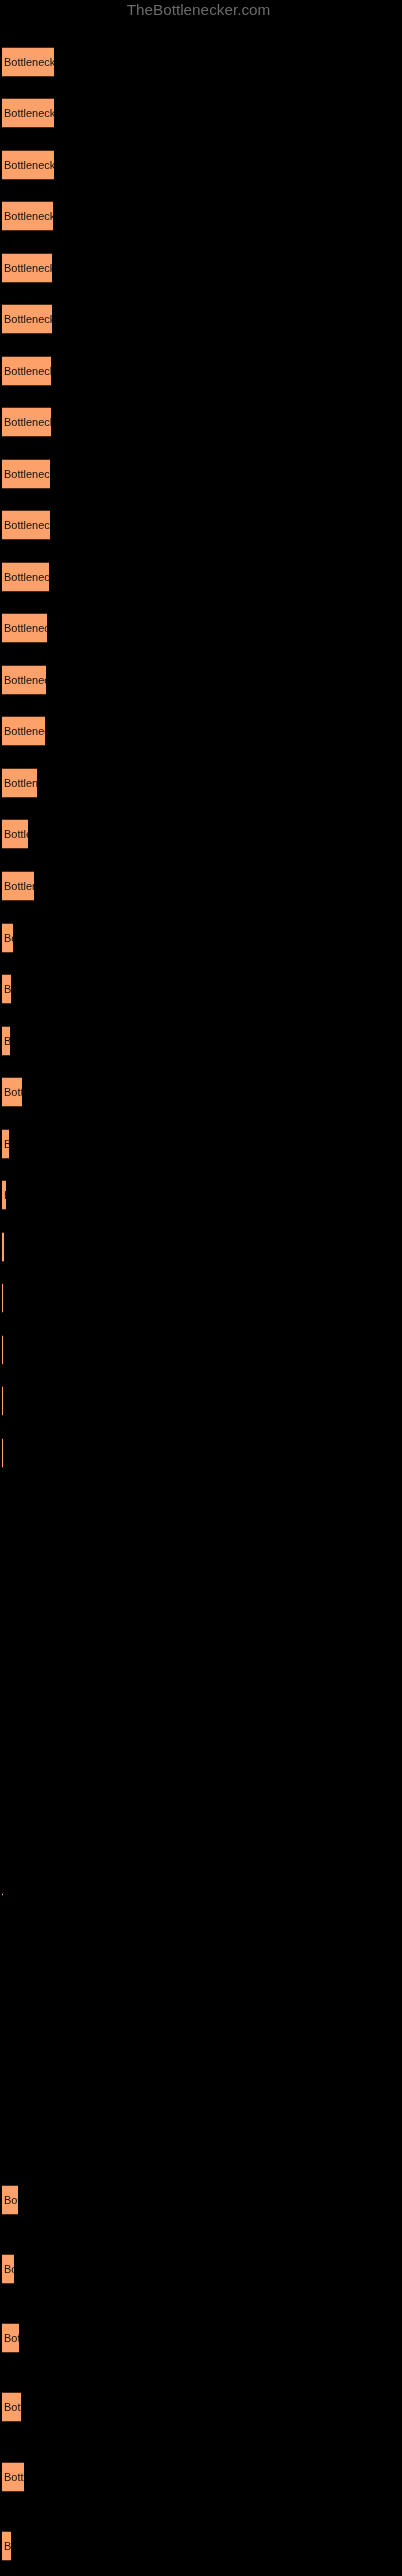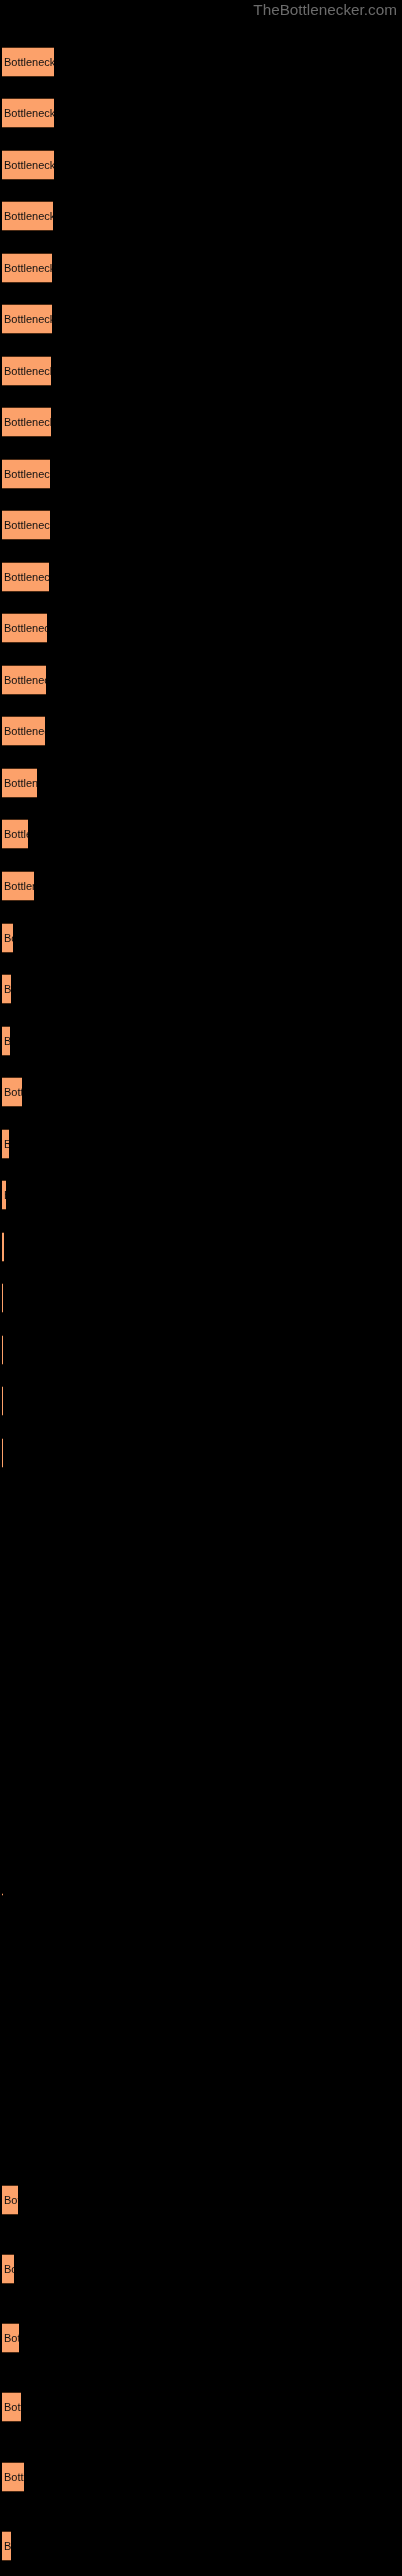--- a/index.html
+++ b/index.html
@@ -21,21 +21,21 @@
     width: 403px;
     height: 2576px;
     background: #000000;
   }
 
   .watermark {
     position: absolute;
     top: 0.8px;
     left: 0;
     width: 397px;
-    text-align: right;
+    text-align: center;
     color: #6b6b6b;
     font-size: 15.3px;
     font-family: "Liberation Sans", sans-serif;
     letter-spacing: 0px;
     white-space: nowrap;
   }
 
   .bars-layer {
     position: absolute;
     left: 0; top: 0;

